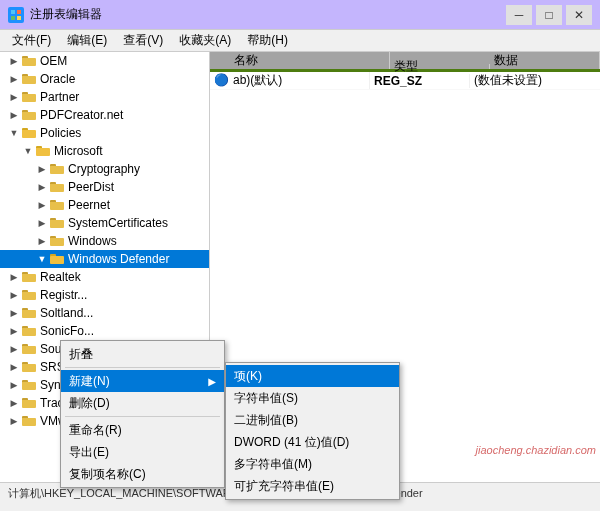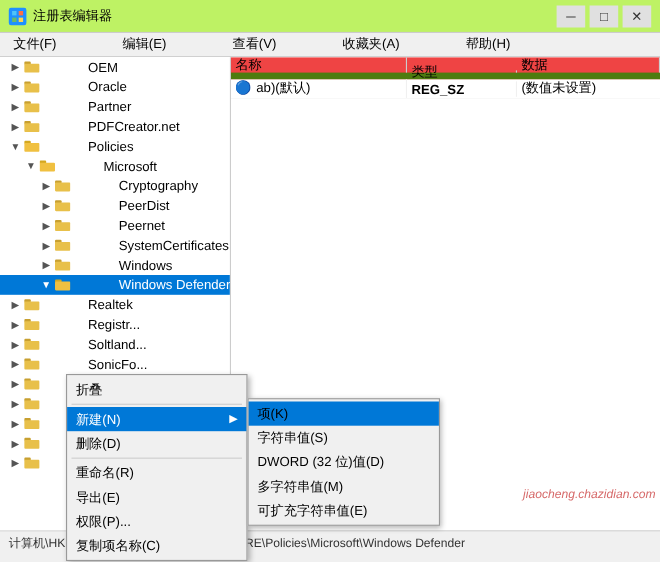--- a/index.html
+++ b/index.html
@@ -7,21 +7,21 @@
       width: 600px;
       height: 511px;
       font-family: 'Microsoft YaHei', SimSun, sans-serif;
       font-size: 12px;
       background: #f0f0f0;
       overflow: hidden;
     }
 
     
     .titlebar {
-      background: #bef264;
+      background: #c4b5fd;
       height: 30px;
       display: flex;
       align-items: center;
       padding: 0 8px;
       border-bottom: 1px solid #ccc;
       user-select: none;
     }
     .titlebar-icon {
       width: 16px;
       height: 16px;
@@ -57,21 +57,20 @@
     }
 
     
     .menubar {
       background: #f0f0f0;
       height: 22px;
       display: flex;
       align-items: center;
       padding: 0 4px;
       border-bottom: 1px solid #ccc;
-      gap: 44px;
     }
     .menu-item {
       padding: 2px 8px;
       cursor: pointer;
       font-size: 12px;
     }
 
     
     .main-content {
       display: flex;
@@ -105,37 +104,38 @@
       width: 12px;
       height: 12px;
       display: inline-flex;
       align-items: center;
       justify-content: center;
       font-size: 9px;
       color: #555;
       margin-right: 2px;
       flex-shrink: 0;
     }
-    .tree-label { font-size: 12px; margin-left: 40px; }
+    .tree-label { font-size: 12px; }
 
     
     .tree-scroll::-webkit-scrollbar { width: 10px; }
     .tree-scroll::-webkit-scrollbar-track { background: #f0f0f0; }
     .tree-scroll::-webkit-scrollbar-thumb { background: #c0c0c0; border: 2px solid #f0f0f0; }
 
     
     .right-panel {
       flex: 1;
       overflow: hidden;
     }
     .right-header {
       display: flex;
-      background: #ef4444;
-      border-bottom: 6px solid #4d7c0f;
+      background: #a3a3a3;
+      border-bottom: 3px solid #4d7c0f;
       height: 20px;
+      padding-left: 20px;
     }
     .col-header {
       display: flex;
       align-items: center;
       padding: 0 4px;
       font-size: 12px;
       font-weight: normal;
       border-right: 1px solid #ccc;
       cursor: pointer;
     }
@@ -220,21 +220,21 @@
       padding: 2px 0;
     }
     .sub-item {
       height: 22px;
       display: flex;
       align-items: center;
       padding: 0 8px;
       font-size: 12px;
       cursor: pointer;
     }
-    .sub-item.highlighted { background: #0078d7; color: #000000; }
+    .sub-item.highlighted { background: #0078d7; color: #ffffff; }
 
     
     .watermark {
       position: absolute;
       bottom: 26px;
       right: 4px;
       font-size: 11px;
       color: #cc4444;
       font-style: italic;
       opacity: 0.8;
@@ -468,28 +468,28 @@
   </div>
 
   <div class="context-menu">
   <div class="ctx-item">折叠</div>
       <div class="ctx-divider"></div>
       <div class="ctx-item highlighted">新建(N)<span class="arrow">▶</span></div>
       <div class="ctx-item">删除(D)</div>
       <div class="ctx-divider"></div>
       <div class="ctx-item">重命名(R)</div>
       <div class="ctx-item">导出(E)</div>
-      <div class="ctx-item">权限(P)...</div>
       <div class="ctx-item">复制项名称(C)</div>
     </div>
 
   <div class="submenu">
   <div class="sub-item highlighted">项(K)</div>
       <div class="sub-item">字符串值(S)</div>
-      <div class="sub-item">DWORD (32 位)值(D)</div>
+      <div class="sub-item">二进制值(B)</div>
+      <div class="sub-item">DWORD (41 位)值(D)</div>
       <div class="sub-item">多字符串值(M)</div>
       <div class="sub-item">可扩充字符串值(E)</div>
     </div>
 
   <div class="watermark">jiaocheng.chazidian.com</div>
 </div>
 
 <div class="statusbar">
   <span>计算机\HKEY_LOCAL_MACHINE\SOFTWARE\Policies\Microsoft\Windows Defender</span>
 </div>

